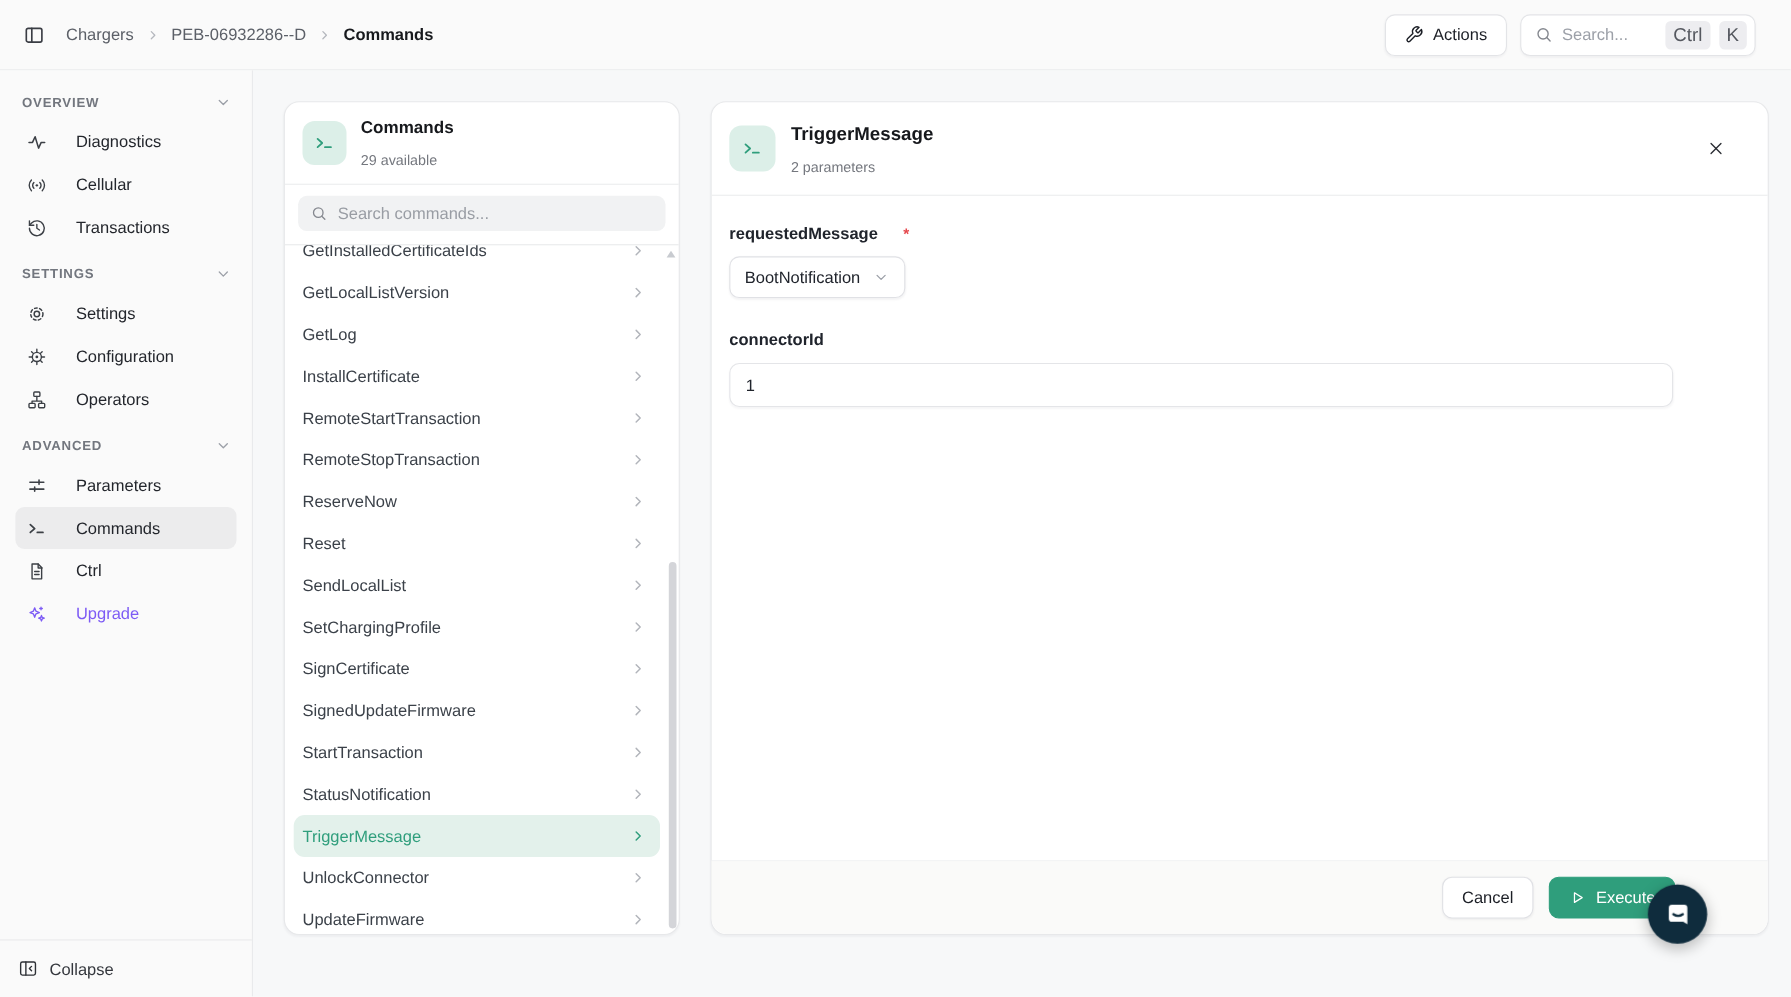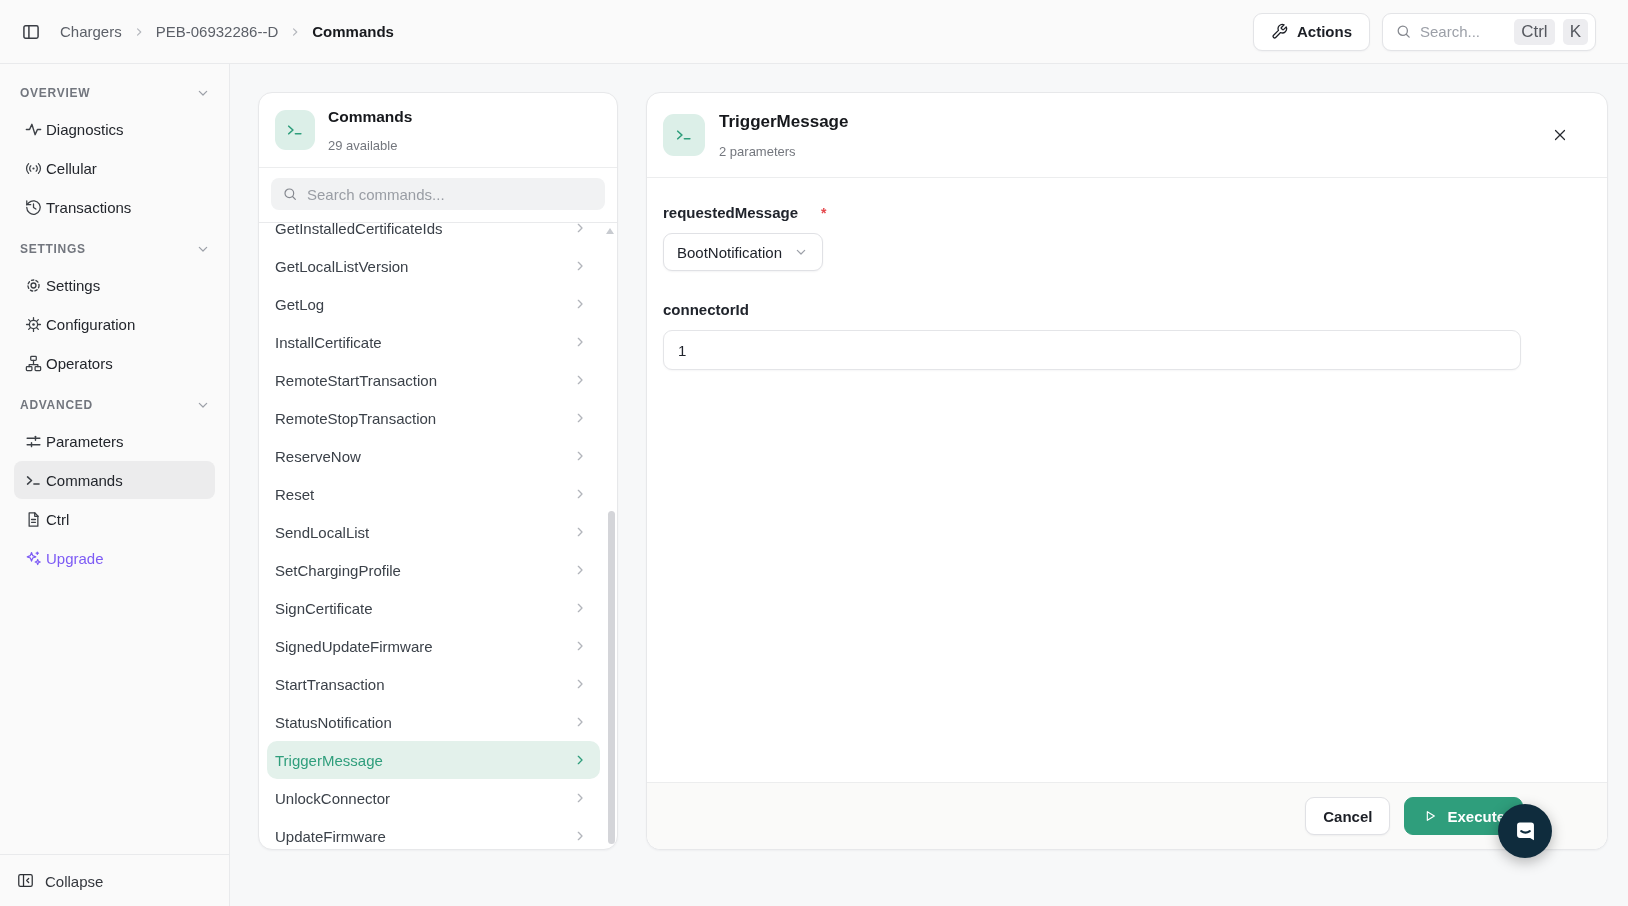--- a/index.html
+++ b/index.html
@@ -18,39 +18,39 @@
   .topbar-left{display:flex;align-items:center;gap:12px}
   .icon-btn{width:34px;height:34px;border:none;background:transparent;border-radius:8px;
     display:flex;align-items:center;justify-content:center;color:#3a3d44;cursor:pointer}
   .breadcrumb{display:flex;align-items:center;gap:10px;font-size:15px}
   .crumb{color:#5c6068;cursor:pointer}
   .crumb.current{color:#17191d;font-weight:700}
   .crumb-sep{width:14px;height:14px;color:#b4b7bd;display:inline-flex}
   .crumb-sep svg{width:100%;height:100%}
   .topbar-right{display:flex;align-items:center;gap:12px}
   .btn{display:inline-flex;align-items:center;gap:9px;height:38px;padding:0 17px;border-radius:9px;
-    font-size:15px;font-weight:700;cursor:pointer;font-family:inherit}
+    font-size:15px;font-weight:400;cursor:pointer;font-family:inherit}
   .btn.ghost{background:#fff;border:1px solid #e3e4e7;color:#1c1f26;box-shadow:0 1px 2px rgba(16,24,40,.04)}
   .searchbox{display:flex;align-items:center;gap:8px;width:214px;height:38px;border:1px solid #e3e4e7;
     border-radius:9px;background:#fff;padding:0 7px 0 12px;color:#85888f;box-shadow:0 1px 2px rgba(16,24,40,.04)}
   .search-input{border:none;outline:none;background:transparent;flex:1;min-width:0;font-size:15px;
     font-family:inherit;color:#30333a}
   .search-input::placeholder{color:#9ca0a8}
   .kbd{background:#ededf0;border-radius:5px;padding:3px 7px;font-size:17px;color:#55585f}
 
   
   .shell{flex:1;display:flex;min-height:0}
   .sidebar{width:230px;flex:0 0 230px;border-right:1px solid #e9eaec;background:#fafafa;
     display:flex;flex-direction:column;justify-content:space-between}
   .side-sections{padding:12px 14px;overflow:hidden}
   .section{margin-bottom:6px}
   .section-header{display:flex;align-items:center;justify-content:space-between;
     padding:9px 4px 9px 6px;cursor:pointer}
   .section-label{font-size:12px;font-weight:700;letter-spacing:.06em;color:#72767e}
-  .side-item{height:38px;display:flex;align-items:center;gap:3px;padding:0 10px;border-radius:8px;
+  .side-item{height:38px;display:flex;align-items:center;gap:26px;padding:0 10px;border-radius:8px;
     font-size:15px;color:#23262c;cursor:pointer;margin-bottom:1px}
   .side-item .ic{color:#3c4046}
   .side-item.selected{background:#ececed}
   .side-item.accent,.side-item.accent .ic{color:var(--accent-purple,#7d5bf5)}
   .side-footer{border-top:1px solid #e9eaec;padding:12px 12px}
   .collapse-btn{display:flex;align-items:flex-end;gap:10px;border:none;background:transparent;
     font-size:15px;color:#34373d;cursor:pointer;font-family:inherit;padding:4px}
   .collapse-btn .ic{color:#2e3136}
 
   .main{flex:1;min-width:0;background:#f7f8f9;display:flex;gap:28px;padding:28px 20px 56px 28px}

